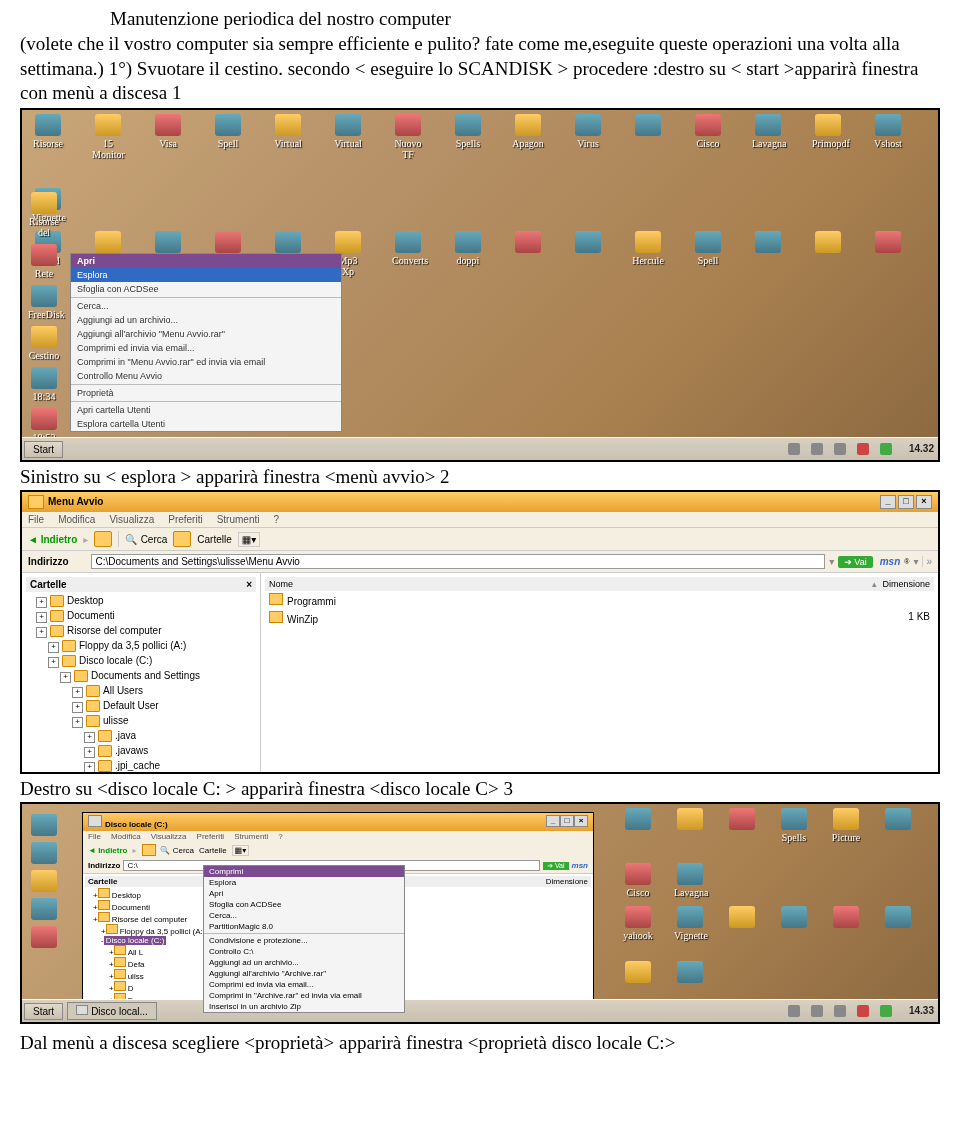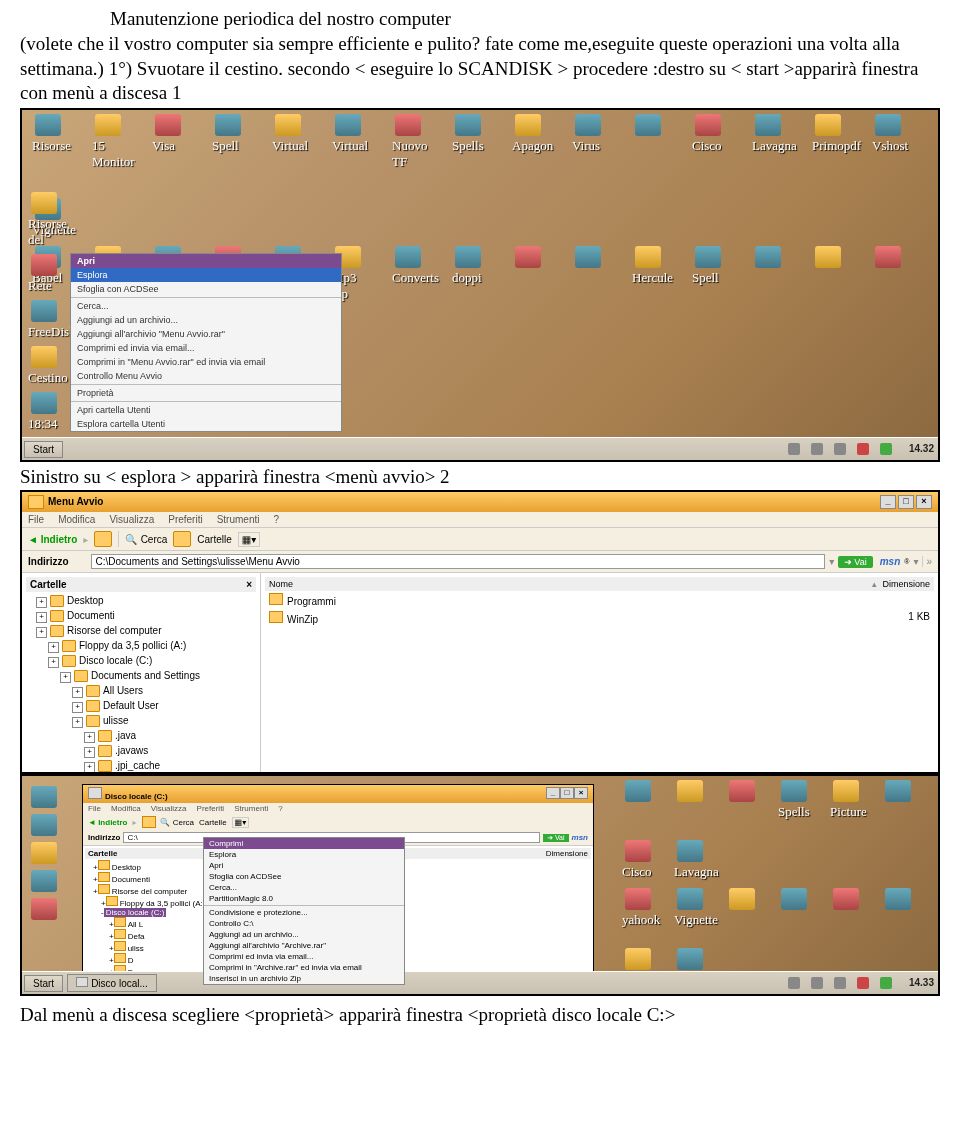--- a/index.html
+++ b/index.html
@@ -5,21 +5,21 @@
 body{margin:0;font-family:"Times New Roman",serif;font-size:18px;color:#000;background:#fff;width:960px}
 .doc{padding:8px 20px 20px 20px}
 .title{font-size:19px;margin:0 0 2px 0;padding-left:90px}
 .para{font-size:19px;margin:0 0 2px 0;line-height:1.3}
 .caption{font-size:19px;margin:4px 0 2px 0}
 .shot{border:2px solid #000;background:#b8936a;position:relative;overflow:hidden}
 .shot1{height:350px;background:linear-gradient(135deg,#c9a678 0%,#b8936a 30%,#a88050 70%,#8b6840 100%)}
 .shot2{height:280px;background:#b91c1c}
 .shot3{height:218px;background:linear-gradient(135deg,#c9a678 0%,#b8936a 30%,#a88050 70%,#8b6840 100%)}
 .icon-row{display:flex;gap:28px;padding:4px 10px;flex-wrap:wrap}
-.dicon{width:32px;font-size:13px;color:#fff;text-shadow:1px 1px 1px #000}
+.dicon{width:32px;text-align:center;font-size:10px;color:#fff;text-shadow:1px 1px 1px #000}
 .dicon .g{width:26px;height:22px;margin:0 auto 2px;background:linear-gradient(#6ab,#478);border-radius:3px}
 .dicon.y .g{background:linear-gradient(#fc6,#c92)}
 .dicon.r .g{background:linear-gradient(#e77,#a44)}
 .sidecol{position:absolute;left:6px;top:82px;width:50px}
 .sidecol .dicon{margin-bottom:6px}
 .ctx{position:absolute;left:48px;bottom:28px;width:270px;background:#f4f4f4;border:1px solid #888;font-size:9px;font-family:Arial}
 .ctx .hl-top{background:#7b4a8f;color:#fff;padding:2px 6px;font-weight:bold}
 .ctx .hl{background:#316ac5;color:#fff;padding:2px 6px}
 .ctx .it{padding:2px 6px;color:#333}
 .ctx .sep{border-top:1px solid #bbb;margin:1px 0}
@@ -240,20 +240,21 @@
               <div class="li">
                 <span><span class="fi"></span>WinZip</span>
                 <span>1 KB</span>
               </div>
             </div>
         </div>
       </div>
     </div>
   </div>
 
+  <p class="caption">Destro su &lt;disco locale C: &gt; apparirà finestra  &lt;disco locale C&gt;  3</p>
 
   <div class="shot shot3">
     <div class="bgicons">
       <div class="icon-row" id="s3bg1" style="gap:20px;padding-left:600px">
           <div class="dicon">
             <div class="g"></div>
           </div>
           <div class="dicon y">
             <div class="g"></div>
           </div>

